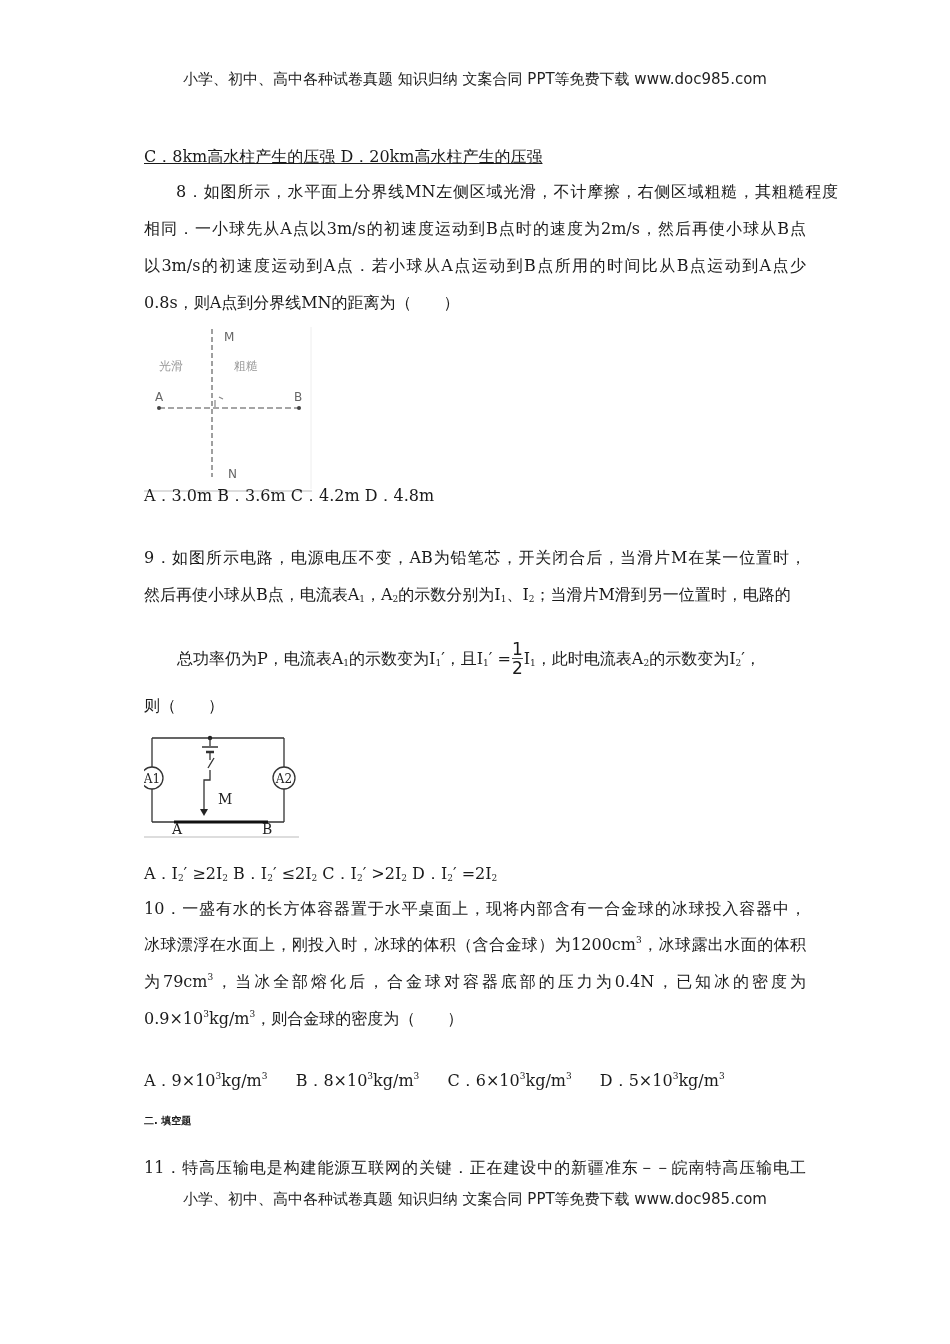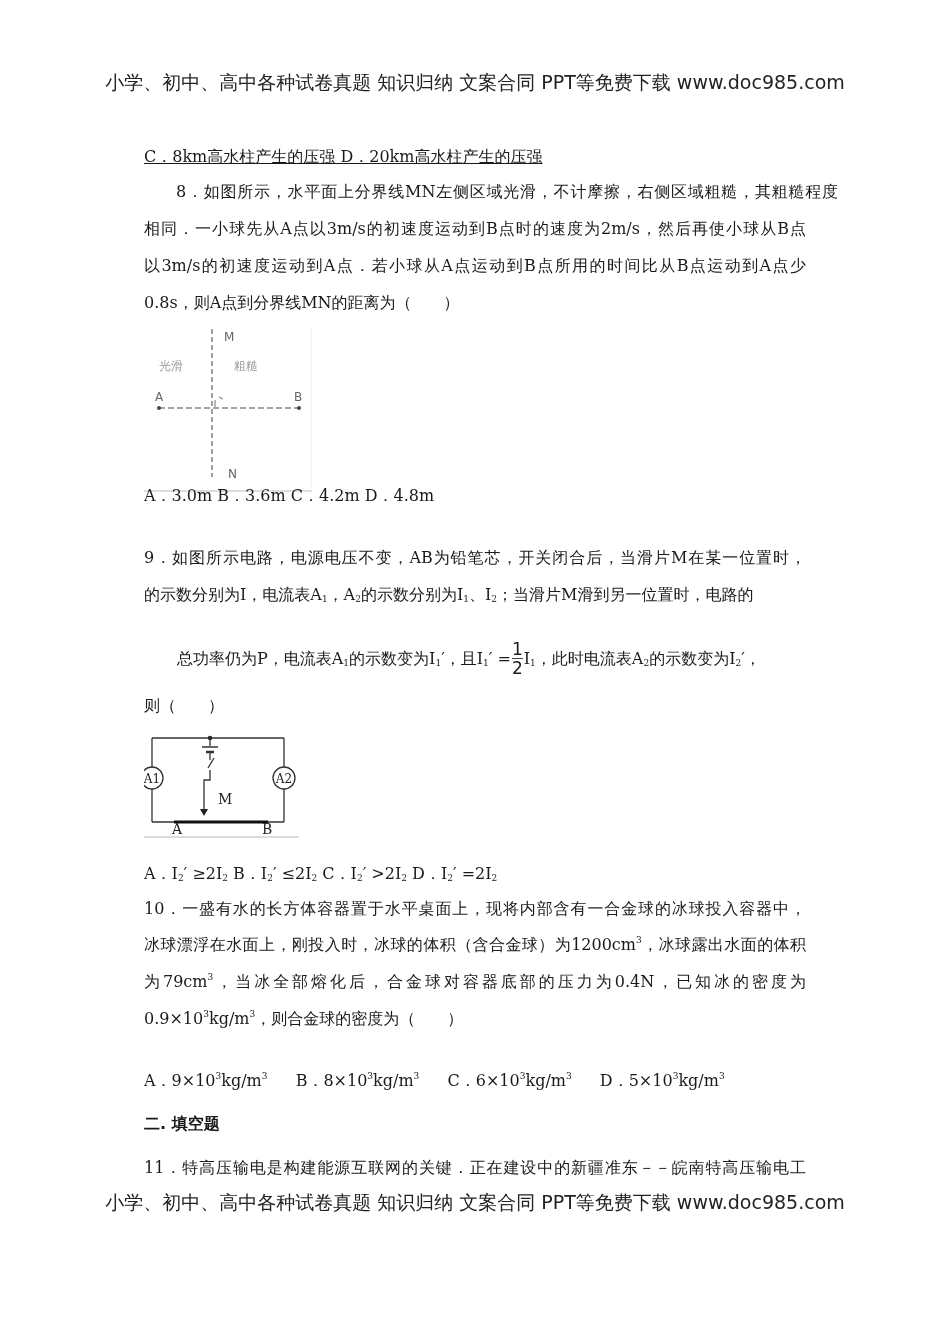--- a/index.html
+++ b/index.html
@@ -1,29 +1,29 @@
 <!DOCTYPE html>
 <html><head>
 <meta charset="utf-8">
 <style>
   html, body { margin:0; padding:0; background:#ffffff; }
   body { width:950px; height:1344px; position:relative; overflow:hidden;
          font-family:"DejaVu Serif","Liberation Serif",serif; color:#1a1a1a; }
   .hdr { position:absolute; left:0; width:950px; text-align:center;
-         font-family:"DejaVu Sans","Liberation Sans",sans-serif; font-size:19px; color:#222; }
+         font-family:"DejaVu Sans","Liberation Sans",sans-serif; font-size:15px; color:#222; }
   .line { position:absolute; left:144px; font-size:16px; white-space:nowrap; color:#1a1a1a; }
   .just { width:662px; text-align-last:justify; text-align:justify; }
   sub, sup { font-size:9px; }
   sub { vertical-align:-2px; }
   sup { vertical-align:7px; }
   .frac { display:inline-block; vertical-align:middle; text-align:center;
           font-family:"DejaVu Sans","Liberation Sans",sans-serif; font-size:17px; line-height:17px; margin:0 1px; }
   .frac .num { display:block; }
   .frac .den { display:block; border-top:1.5px solid #444; padding-top:1px; }
-  .section { position:absolute; left:144px; font-size:16px; font-weight:bold;
+  .section { position:absolute; left:144px; font-size:10px; font-weight:bold;
              font-family:"DejaVu Sans","Liberation Sans",sans-serif; }
   .fig { position:absolute; }
   .fig svg { display:block; }
 </style>
 </head>
 <body>
 
 <div class="hdr" style="top:70px;">小学、初中、高中各种试卷真题 知识归纳 文案合同 PPT等免费下载  www.doc985.com</div>
 
 <div class="line" style="top:147px;text-decoration:underline;">C．8km高水柱产生的压强  D．20km高水柱产生的压强</div>
@@ -48,21 +48,21 @@
     <text x="15" y="43" font-size="12" fill="#999" font-family="DejaVu Sans, sans-serif">光滑</text>
     <text x="90" y="43" font-size="12" fill="#999" font-family="DejaVu Sans, sans-serif">粗糙</text>
     <line x1="0" y1="164" x2="168" y2="164" stroke="#bbb" stroke-width="1"></line>
   </svg>
 </div>
 
 <div class="line" style="top:486px;">A．3.0m B．3.6m C．4.2m D．4.8m</div>
 
 <div class="line just" style="top:548px;">9．如图所示电路，电源电压不变，AB为铅笔芯，开关闭合后，当滑片M在某一位置时，</div>
 <div class="line" style="top:585px;">
-  <span>的示数分别为I，电流表A</span><sub>1</sub><span>，A</span><sub>2</sub><span>的示数分别为I</span><sub>1</sub><span>、I</span><sub>2</sub><span>；当滑片M滑到另一位置时，电路的</span>
+  <span>然后再使小球从B点，电流表A</span><sub>1</sub><span>，A</span><sub>2</sub><span>的示数分别为I</span><sub>1</sub><span>、I</span><sub>2</sub><span>；当滑片M滑到另一位置时，电路的</span>
 </div>
 <div class="line" style="top:641px;margin-left:33px;">
   <span>总功率仍为P，电流表A</span><sub>1</sub><span>的示数变为I</span><sub>1</sub><span>′，且I</span><sub>1</sub><span>′ =</span><span class="frac"><span class="num">1</span><span class="den">2</span></span><span>I</span><sub>1</sub><span>，此时电流表A</span><sub>2</sub><span>的示数变为I</span><sub>2</sub><span>′，</span>
 </div>
 <div class="line" style="top:696px;">则（　　）</div>
 
 <div class="fig" style="left:144px; top:730px;">
   <svg width="156" height="108" viewBox="0 0 156 108">
     <path d="M8,8 L140,8 M8,8 L8,38 M8,58 L8,92 M140,8 L140,38 M140,58 L140,92 M8,92 L140,92" stroke="#333" stroke-width="1.3" fill="none"></path>
     <circle cx="66" cy="8" r="2.2" fill="#222"></circle>

